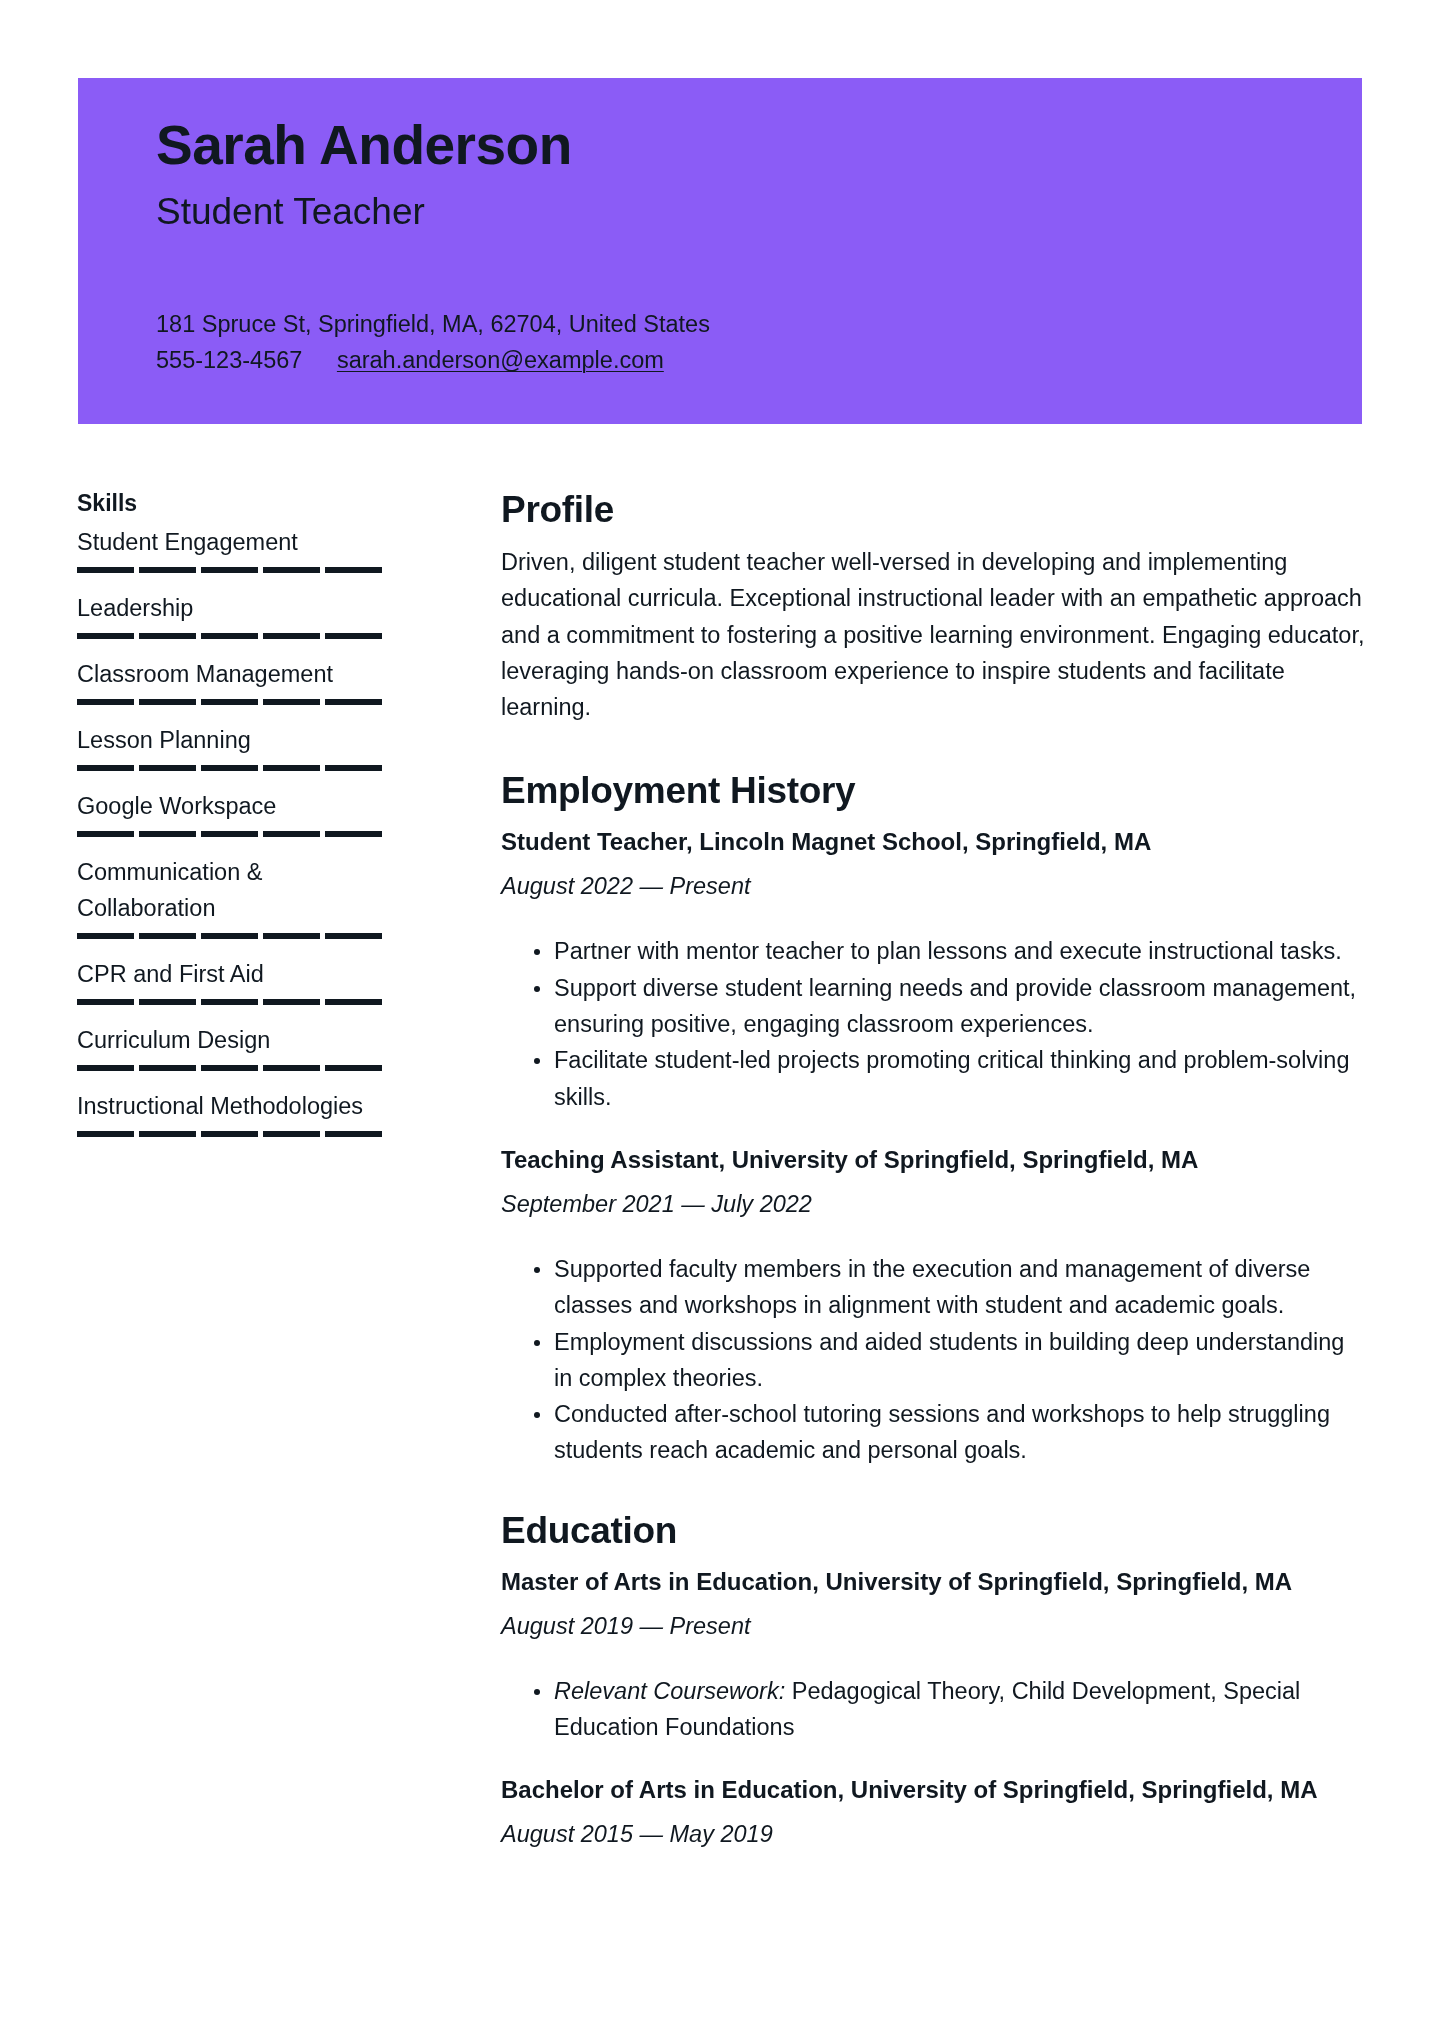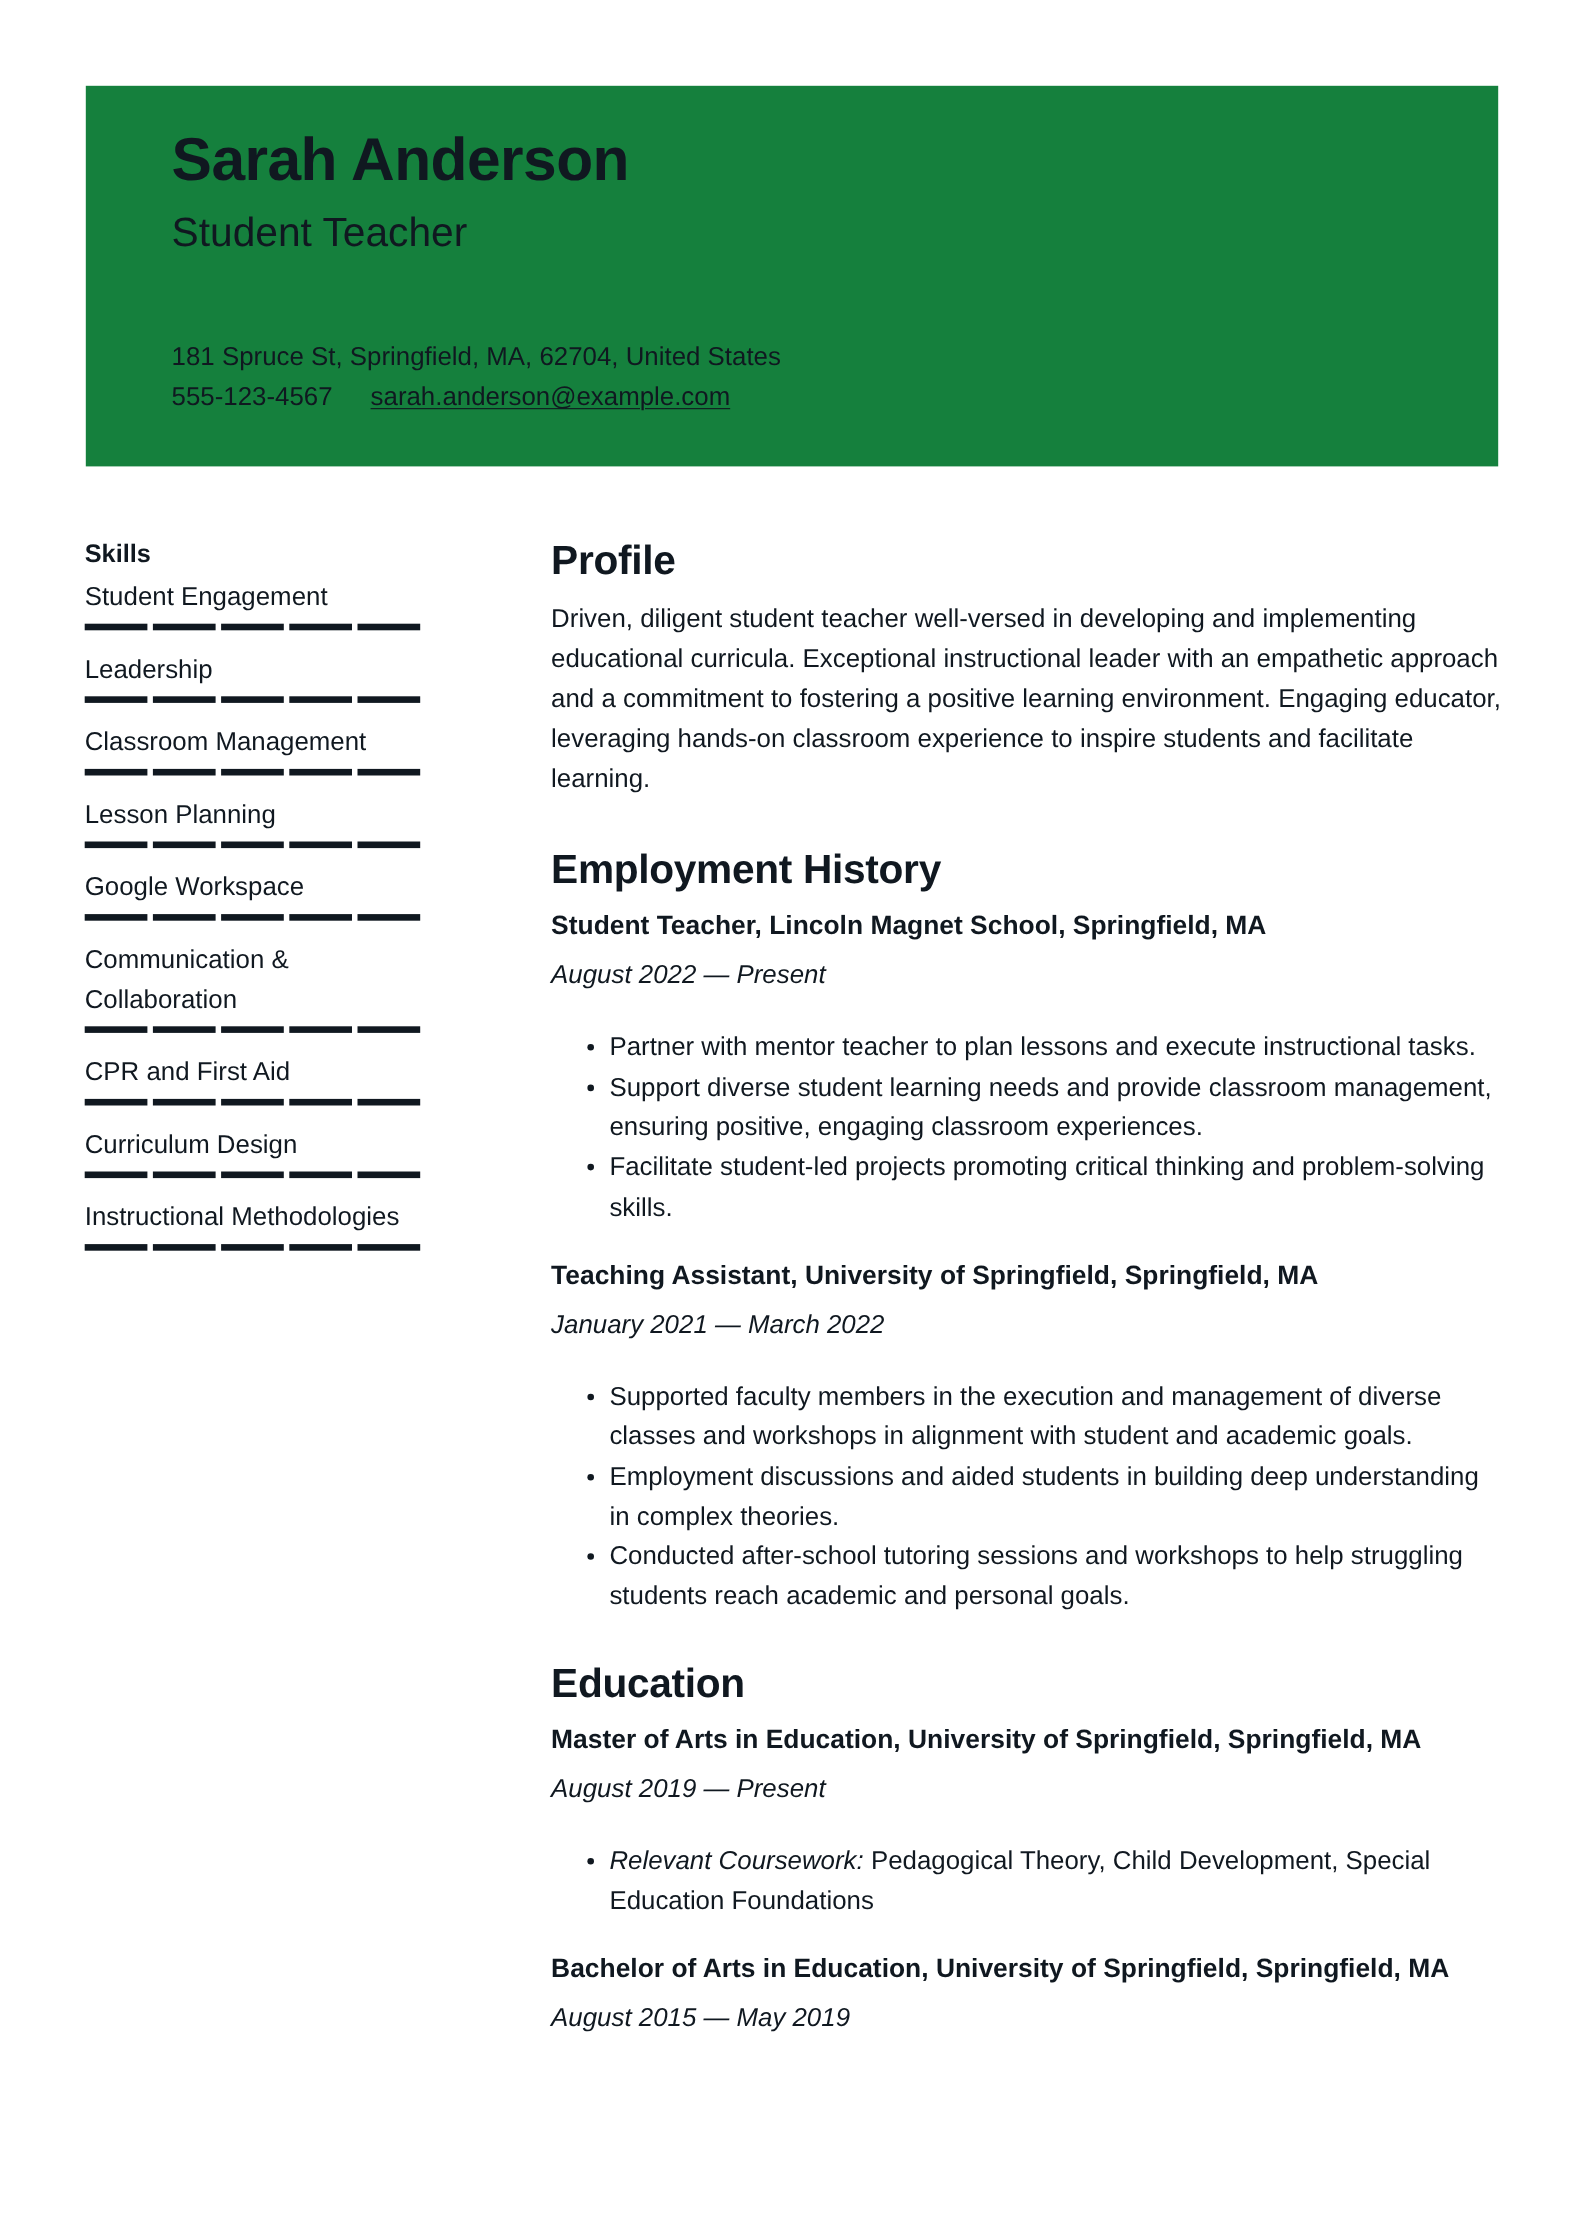--- a/index.html
+++ b/index.html
@@ -148,21 +148,21 @@
       width: 6px;
       height: 6px;
       border-radius: 50%;
       background: #101820;
     }
     .italic { font-style: italic; }
   </style>
 </head>
 <body style="color: rgb(16, 24, 32);">
 
-<div class="header" style="background: #15803d;">
+<div class="header" style="background: #8b5cf6;">
   <div class="name">Sarah Anderson</div>
   <div class="role">Student Teacher</div>
   <div class="address">181 Spruce St, Springfield, MA, 62704, United States</div>
   <div class="contact-line">
     <span class="phone">555-123-4567</span>
     <a class="email">sarah.anderson@example.com</a>
   </div>
 </div>
 
 <div class="left-col">
@@ -274,21 +274,21 @@
         <div class="entry-title">Student Teacher, Lincoln Magnet School, Springfield, MA</div>
         <div class="entry-date">August 2022 — Present</div>
         <ul class="bullets">
           <li>Partner with mentor teacher to plan lessons and execute instructional tasks.</li>
           <li>Support diverse student learning needs and provide classroom management, ensuring positive, engaging classroom experiences.</li>
           <li>Facilitate student-led projects promoting critical thinking and problem-solving skills.</li>
         </ul>
       </div>
       <div class="entry">
         <div class="entry-title">Teaching Assistant, University of Springfield, Springfield, MA</div>
-        <div class="entry-date">January 2021 — March 2022</div>
+        <div class="entry-date">September 2021 — July 2022</div>
         <ul class="bullets">
           <li>Supported faculty members in the execution and management of diverse classes and workshops in alignment with student and academic goals.</li>
           <li>Employment discussions and aided students in building deep understanding in complex theories.</li>
           <li>Conducted after-school tutoring sessions and workshops to help struggling students reach academic and personal goals.</li>
         </ul>
       </div>
     </div>
 
   <div class="section education">
     <div class="section-heading">Education</div>

